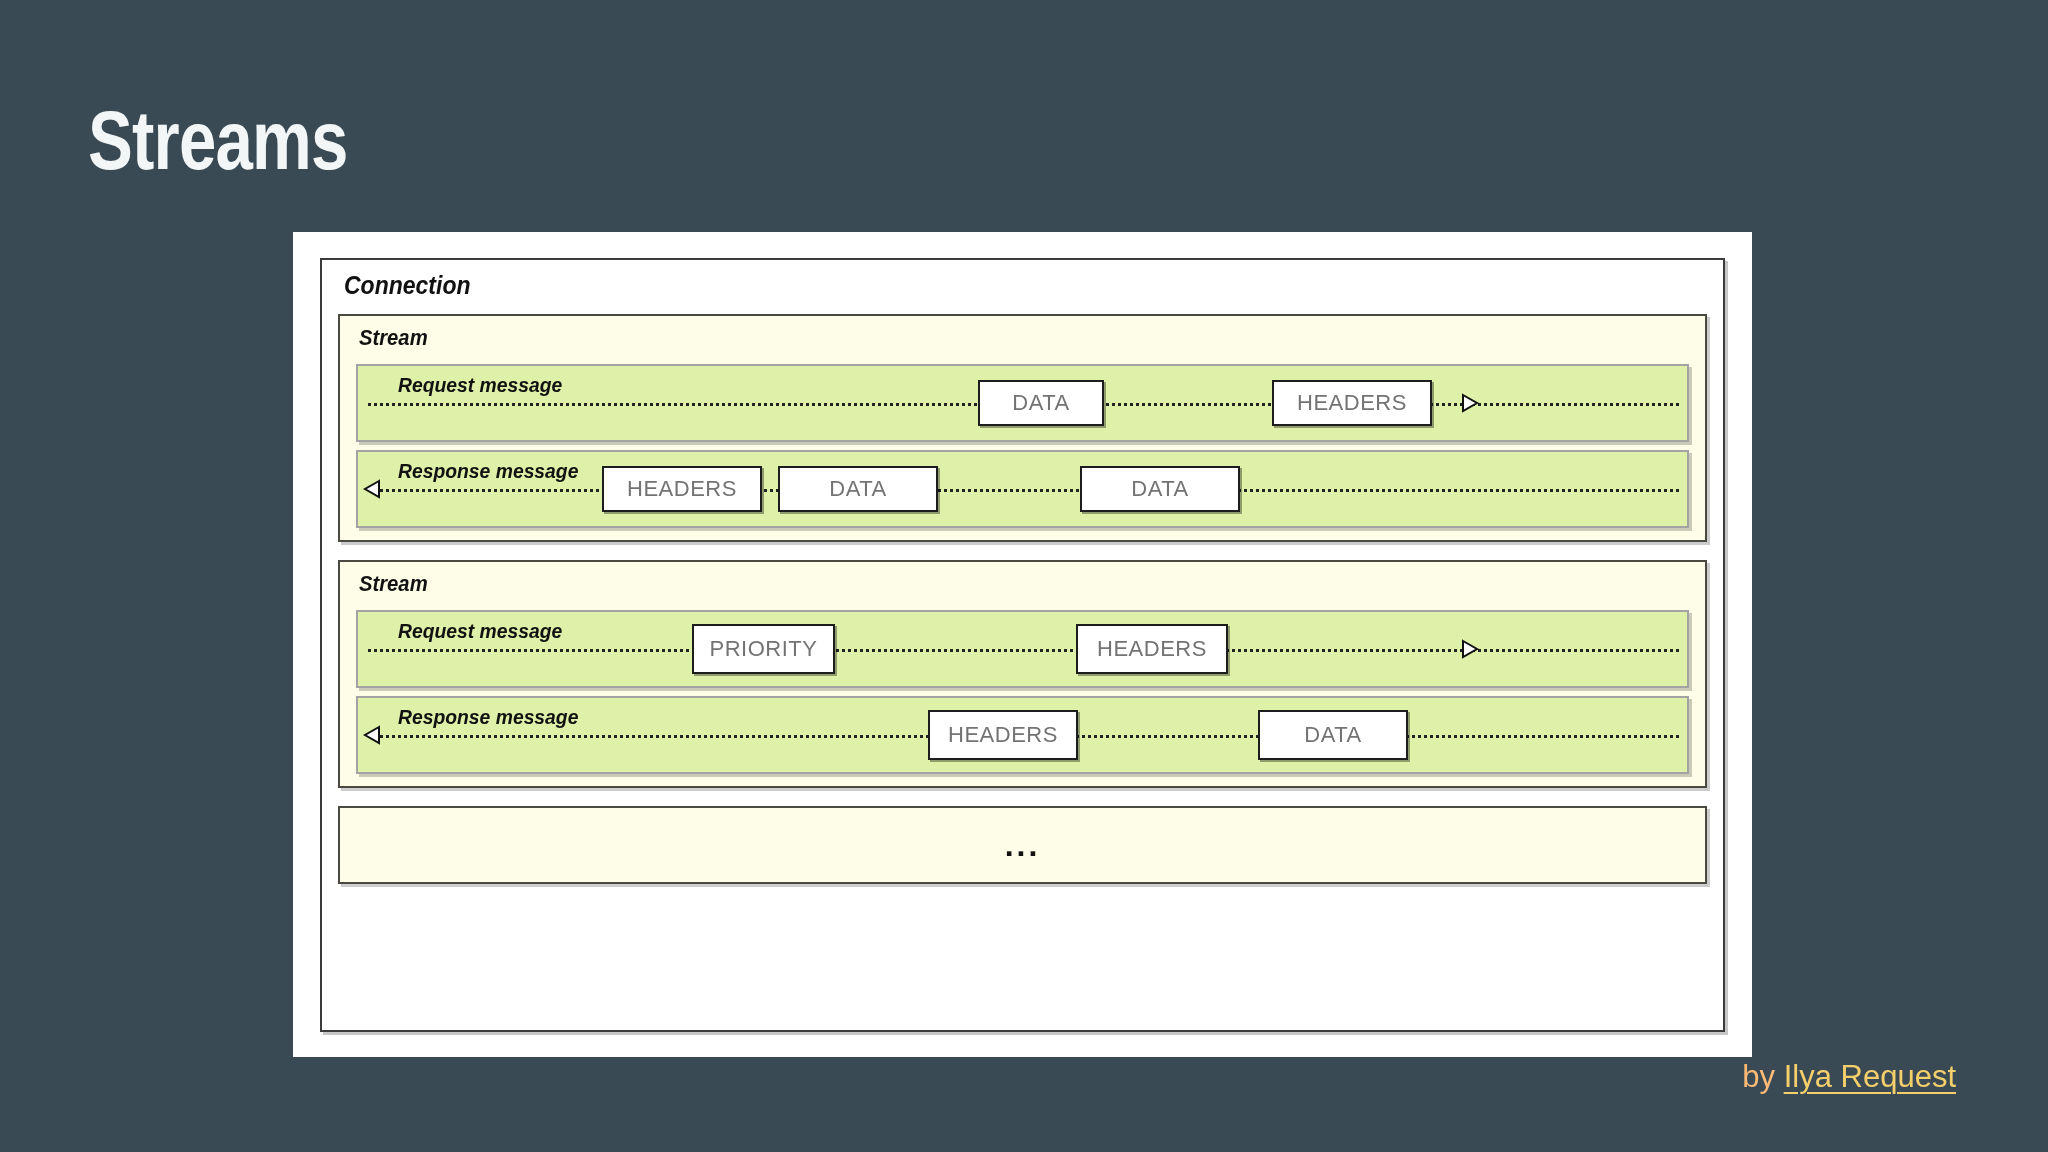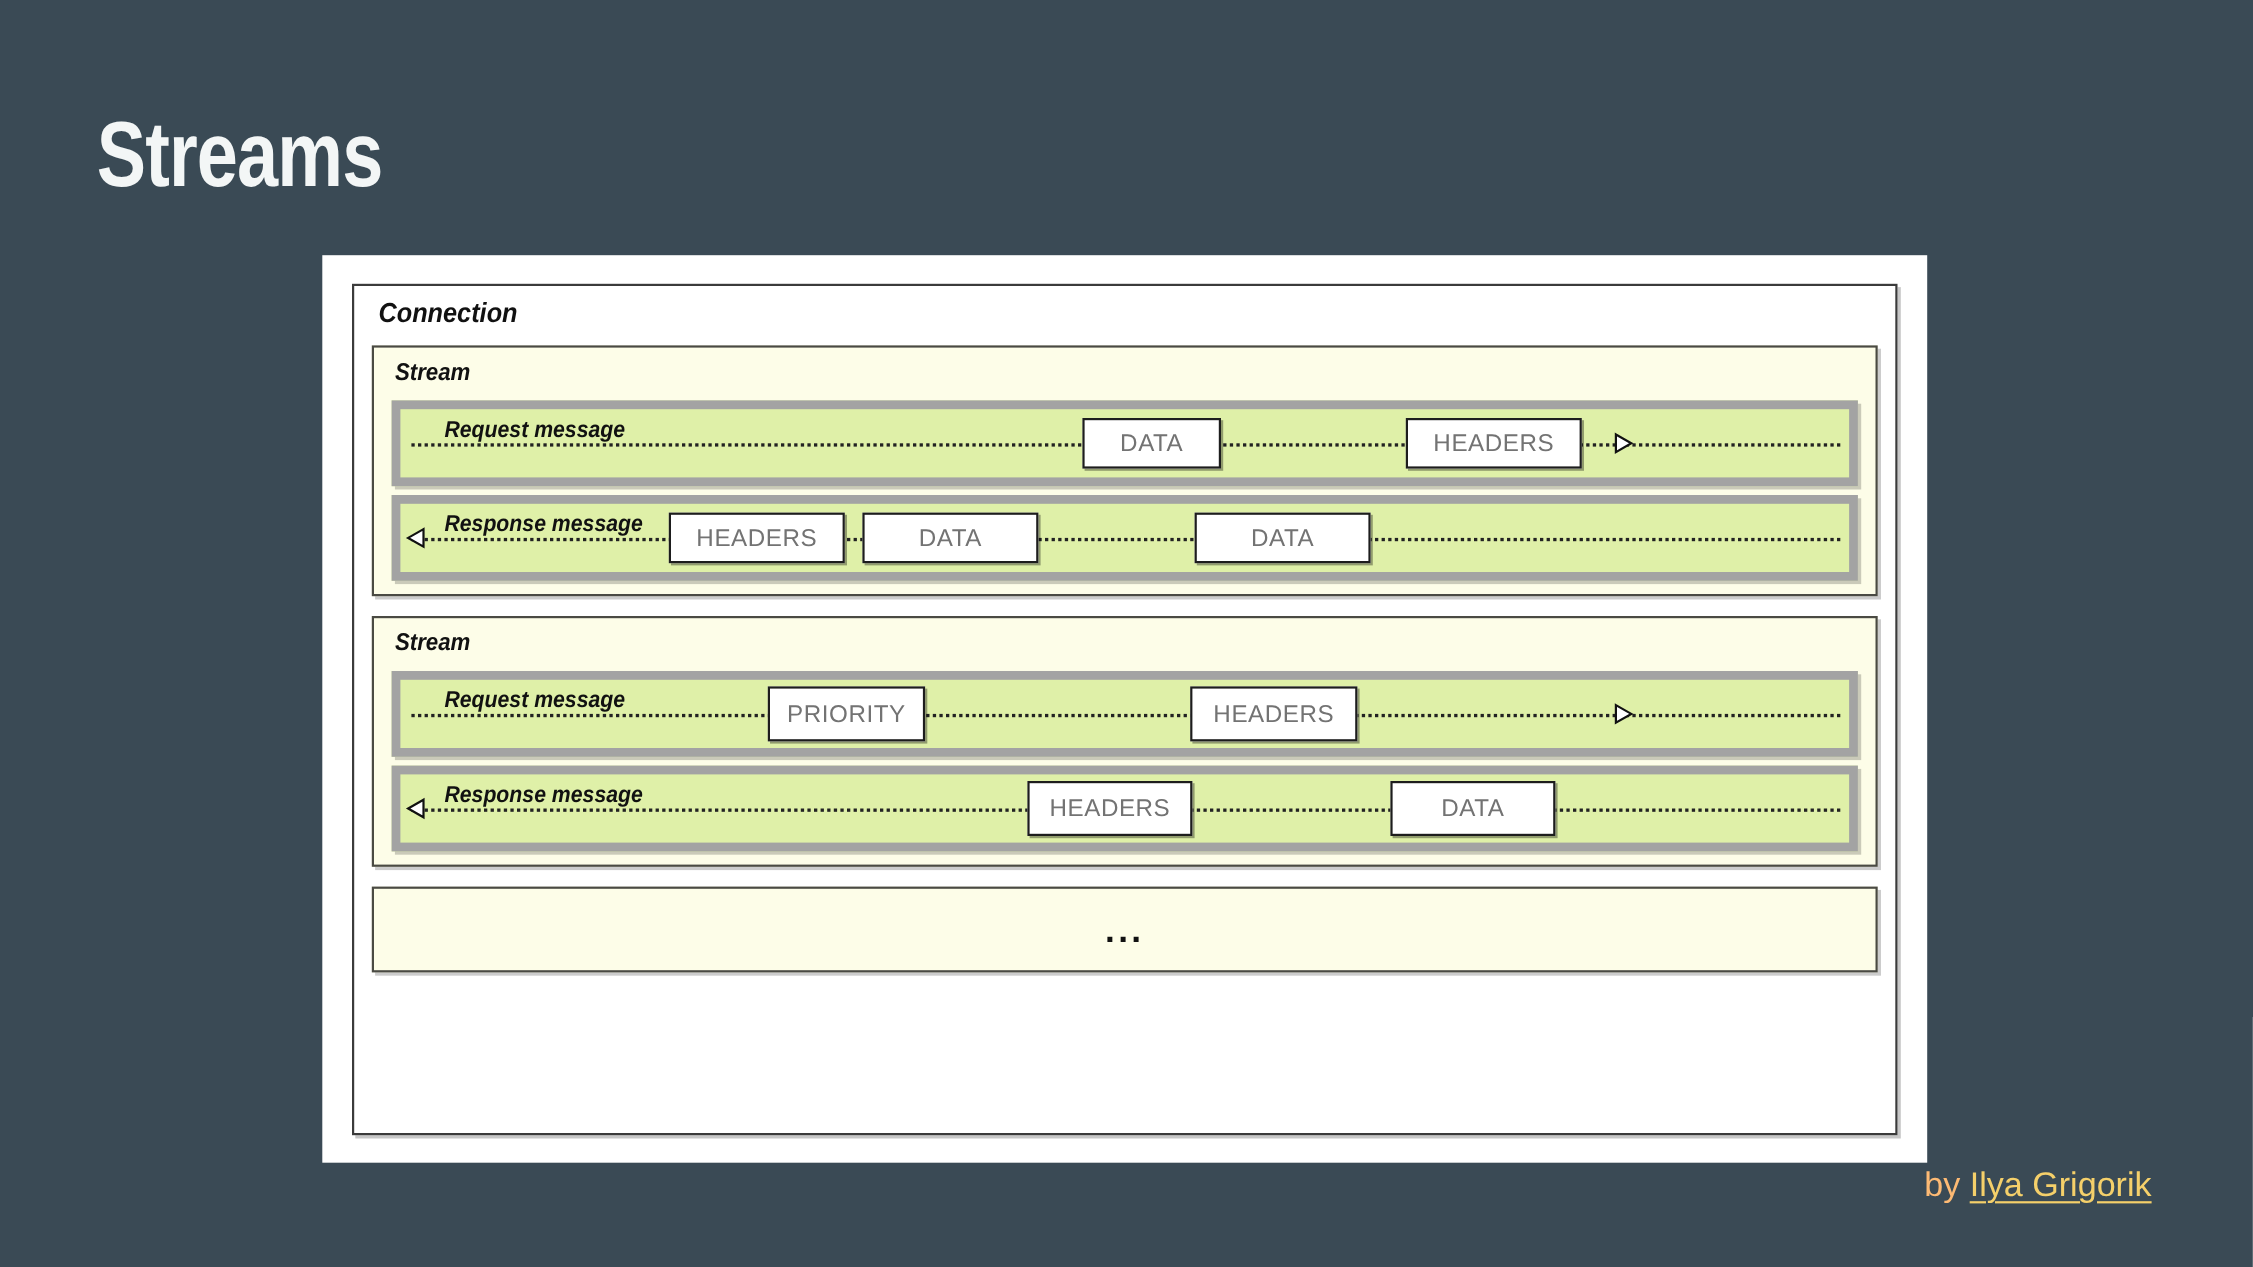--- a/index.html
+++ b/index.html
@@ -96,21 +96,21 @@
     line-height: 0.4;
   }
 
   
   .msg-row {
     position: absolute;
     left: 16px;
     right: 16px;
     height: 78px;
     background: #dff0a8;
-    border: 8px solid #a3a3a3;
+    border: 2px solid #a3a3a3;
     box-shadow: 3px 3px 0 rgba(0,0,0,0.20);
     box-sizing: border-box;
   }
   .msg-row.row-a { top: 48px; }
   .msg-row.row-b { top: 134px; }
   .msg-label {
     position: absolute;
     left: 40px;
     top: 7px;
     font-size: 21px;
@@ -243,14 +243,14 @@
 
     <div class="stream-box stream-more">
       <div class="ellipsis">...</div>
     </div>
 
   </div>
 </div>
 
 <div class="attribution">
   <span class="by-word">by</span>
-  <span class="author-link">Ilya Grigorik</span>
+  <span class="author-link">Ilya Request</span>
 </div>
 
 </body></html>

